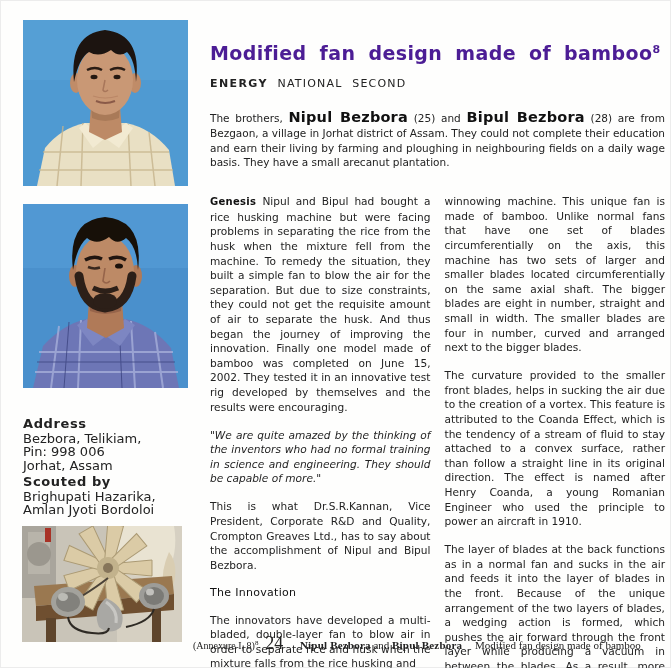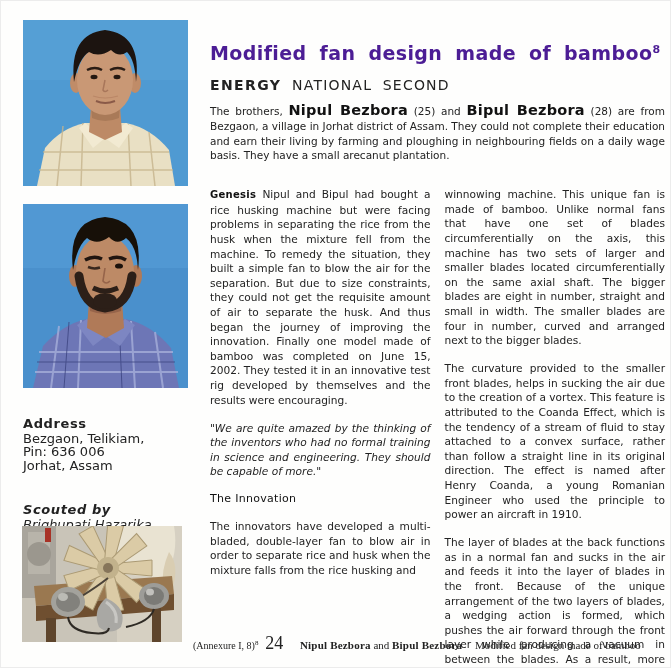--- a/index.html
+++ b/index.html
@@ -9,30 +9,30 @@
     overflow:hidden;box-shadow:inset 0 0 0 1px #ececec;
   }
   
   .photo{position:absolute;left:23px;overflow:hidden;}
   .photo svg{display:block;width:100%;height:100%;}
   .photo1{top:20px;width:165px;height:166px;}
   .photo2{top:204px;width:165px;height:184px;}
   .fanphoto{top:526px;left:22px;width:160px;height:116px;}
   .sideblock{position:absolute;left:23px;font-size:13px;line-height:13.5px;color:#222;}
   .addr{top:417px;}
-  .scout{top:503px;font-style:italic;}
+  .scout{top:475px;}
   .sideblock .lbl{font-weight:bold;letter-spacing:.6px;margin-bottom:1px;}
   
   .main{position:absolute;left:210px;top:42px;width:455px;}
   h1.title{
     font-size:19px;font-weight:bold;margin:0 0 13px 0;color:#4c1d95;
     letter-spacing:.4px;word-spacing:6px;
   }
   h1.title sup{font-size:11px;}
-  .category{font-size:14px;letter-spacing:1.2px;word-spacing:5px;color:#222;margin-bottom:10px;}
+  .category{font-size:11px;letter-spacing:1.2px;word-spacing:5px;color:#222;margin-bottom:20px;}
   .category b{letter-spacing:1.4px;}
   .intro{
     font-size:10.5px;line-height:14.8px;text-align:justify;margin:0 0 24px 0;color:#222;
   }
   .intro b.bigname{font-size:14.5px;letter-spacing:.2px;color:#111;}
   .twocol{display:flex;gap:14px;}
   .col{flex:1;font-size:10.6px;line-height:14.6px;text-align:justify;color:#222;}
   .col p{margin:0 0 13.5px 0;}
   .lead{font-size:10px;font-weight:bold;color:#111;letter-spacing:.3px;}
   .quote{font-style:italic;}
@@ -117,22 +117,22 @@
       <path d="M62,56 q9,-5 17,-1" stroke="#201510" stroke-width="3.5" fill="none"></path>
       <path d="M86,55 q9,-4 17,1" stroke="#201510" stroke-width="3.5" fill="none"></path>
       <path d="M65,63 q6,2.5 12,0.5" stroke="#3a281e" stroke-width="2.5" fill="none"></path>
       <ellipse cx="96" cy="62" rx="4" ry="2.6" fill="#1c120c"></ellipse>
       <path d="M82,64 L80,77 Q83,81 87,77" stroke="#96644a" stroke-width="1.6" fill="none"></path>
     </svg>
   </div>
 
   <div class="sideblock addr">
     <div class="lbl">Address</div>
-    <div>Bezgaon, Telikiam,</div>
-    <div>Pin: 636 006</div>
+    <div>Bezbora, Telikiam,</div>
+    <div>Pin: 998 006</div>
     <div>Jorhat, Assam</div>
   </div>
 
   <div class="sideblock scout">
     <div class="lbl">Scouted by</div>
     <div>Brighupati Hazarika,</div>
     <div>Amlan Jyoti Bordoloi</div>
   </div>
 
   <div class="photo fanphoto">
@@ -188,20 +188,21 @@
       <b class="bigname">Nipul Bezbora</b>
       <span>(25) and</span>
       <b class="bigname">Bipul Bezbora</b>
       <span>(28) are from Bezgaon, a village in Jorhat district of Assam. They could not complete their education and earn their living by farming and ploughing in neighbouring fields on a daily wage basis. They have a small arecanut plantation.</span>
     </p>
 
     <div class="twocol">
       <div class="col">
         <p><b class="lead">Genesis</b> <span>Nipul and Bipul had bought a rice husking machine but were facing problems in separating the rice from the husk when the mixture fell from the machine. To remedy the situation, they built a simple fan to blow the air for the separation. But due to size constraints, they could not get the requisite amount of air to separate the husk. And thus began the journey of improving the innovation. Finally one model made of bamboo was completed on June 15, 2002. They tested it in an innovative test rig developed by themselves and the results were encouraging.</span></p>
         <p class="quote">"We are quite amazed by the thinking of the inventors who had no formal training in science and engineering. They should be capable of more."</p>
+        <p>This is what Dr.S.R.Kannan, Vice President, Corporate R&amp;D and Quality, Crompton Greaves Ltd., has to say about the accomplishment of Nipul and Bipul Bezbora.</p>
         <h3 class="innov">The Innovation</h3>
         <p>The innovators have developed a multi-bladed, double-layer fan to blow air in order to separate rice and husk when the mixture falls from the rice husking and</p>
       </div>
       <div class="col">
         <p>winnowing machine. This unique fan is made of bamboo. Unlike normal fans that have one set of blades circumferentially on the axis, this machine has two sets of larger and smaller blades located circumferentially on the same axial shaft. The bigger blades are eight in number, straight and small in width. The smaller blades are four in number, curved and arranged next to the bigger blades.</p>
         <p>The curvature provided to the smaller front blades, helps in sucking the air due to the creation of a vortex. This feature is attributed to the Coanda Effect, which is the tendency of a stream of fluid to stay attached to a convex surface, rather than follow a straight line in its original direction. The effect is named after Henry Coanda, a young Romanian Engineer who used the principle to power an aircraft in 1910.</p>
         <p>The layer of blades at the back functions as in a normal fan and sucks in the air and feeds it into the layer of blades in the front. Because of the unique arrangement of the two layers of blades, a wedging action is formed, which pushes the air forward through the front layer while producing a vacuum in between the blades. As a result, more amount of air is sucked by the back layer at a rapid pace and is channelled out through the front layer. This</p>
       </div>
     </div>
   </div>

